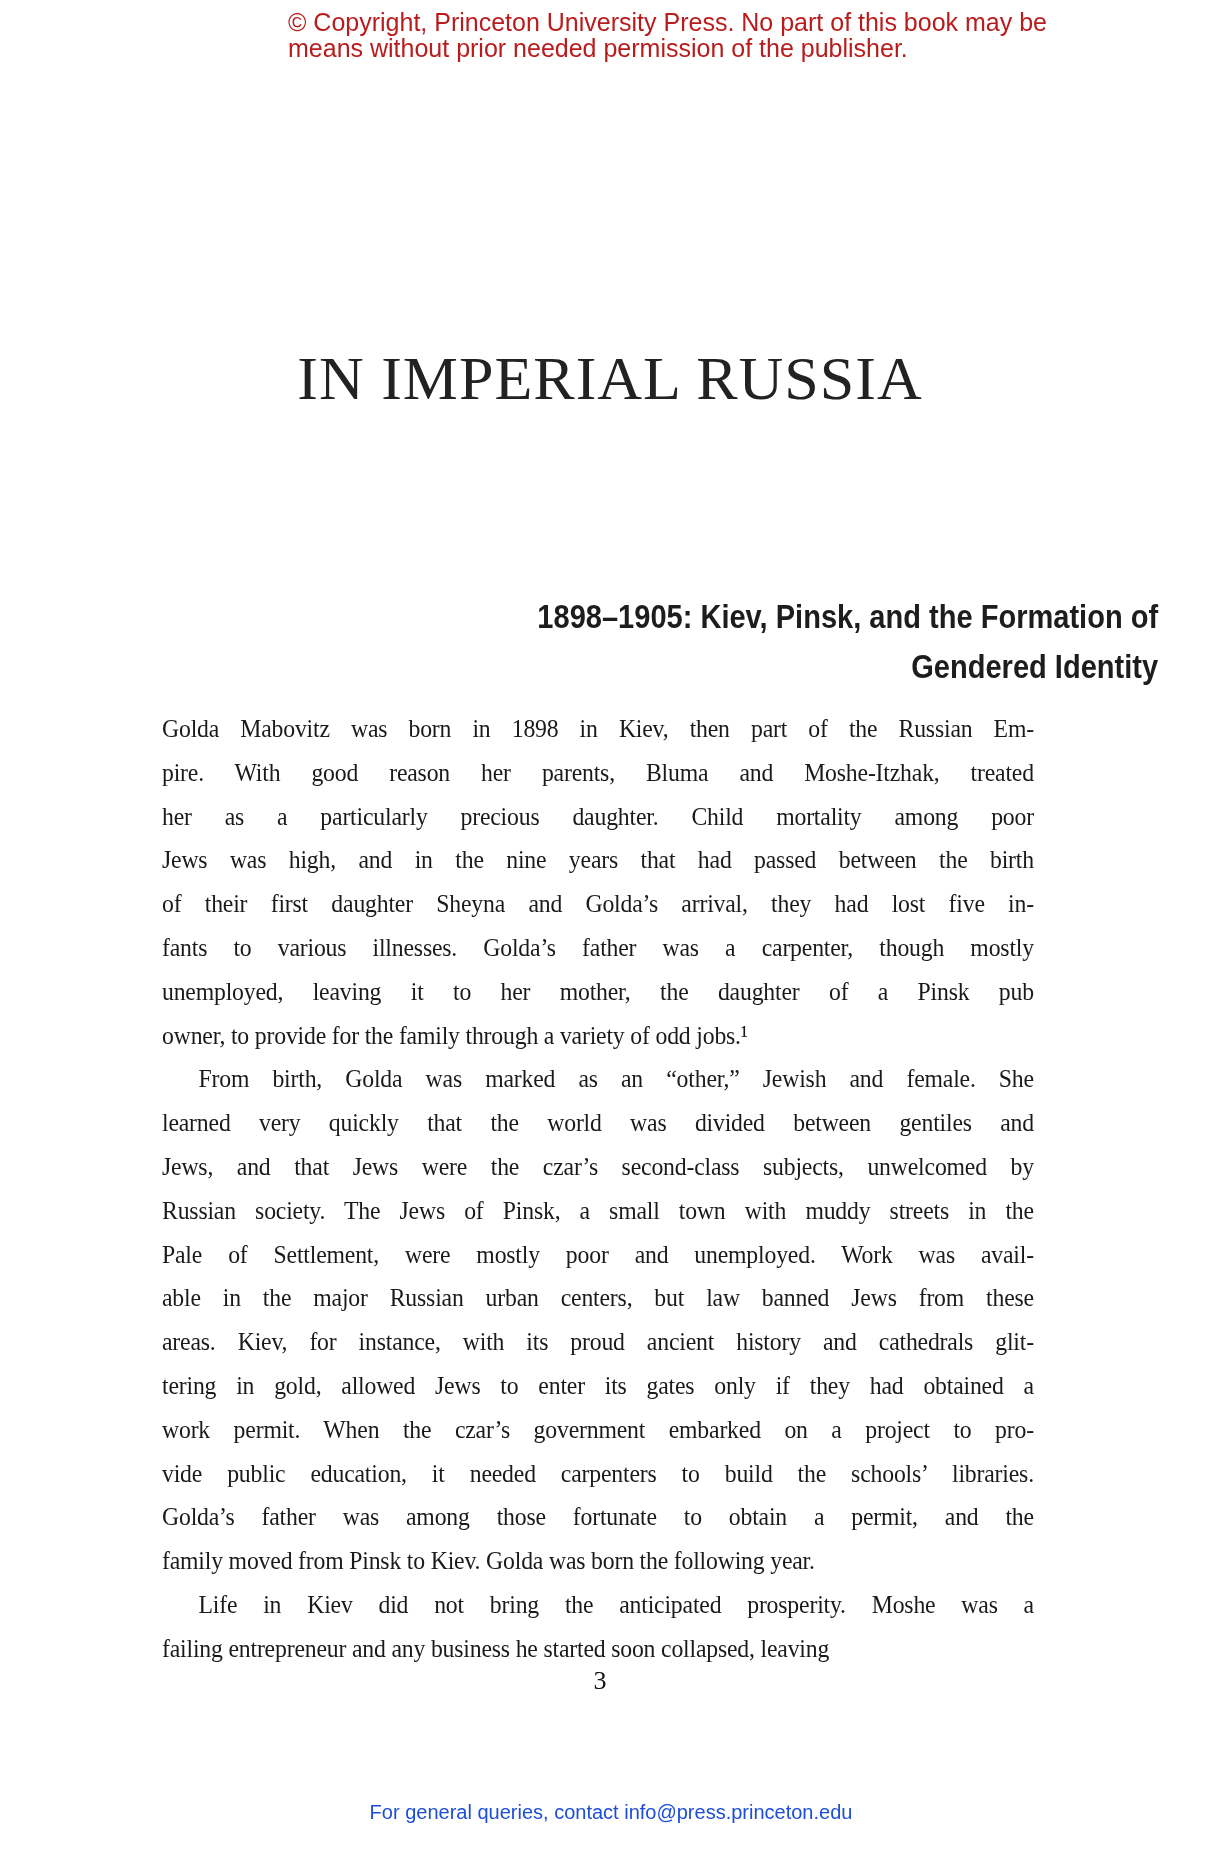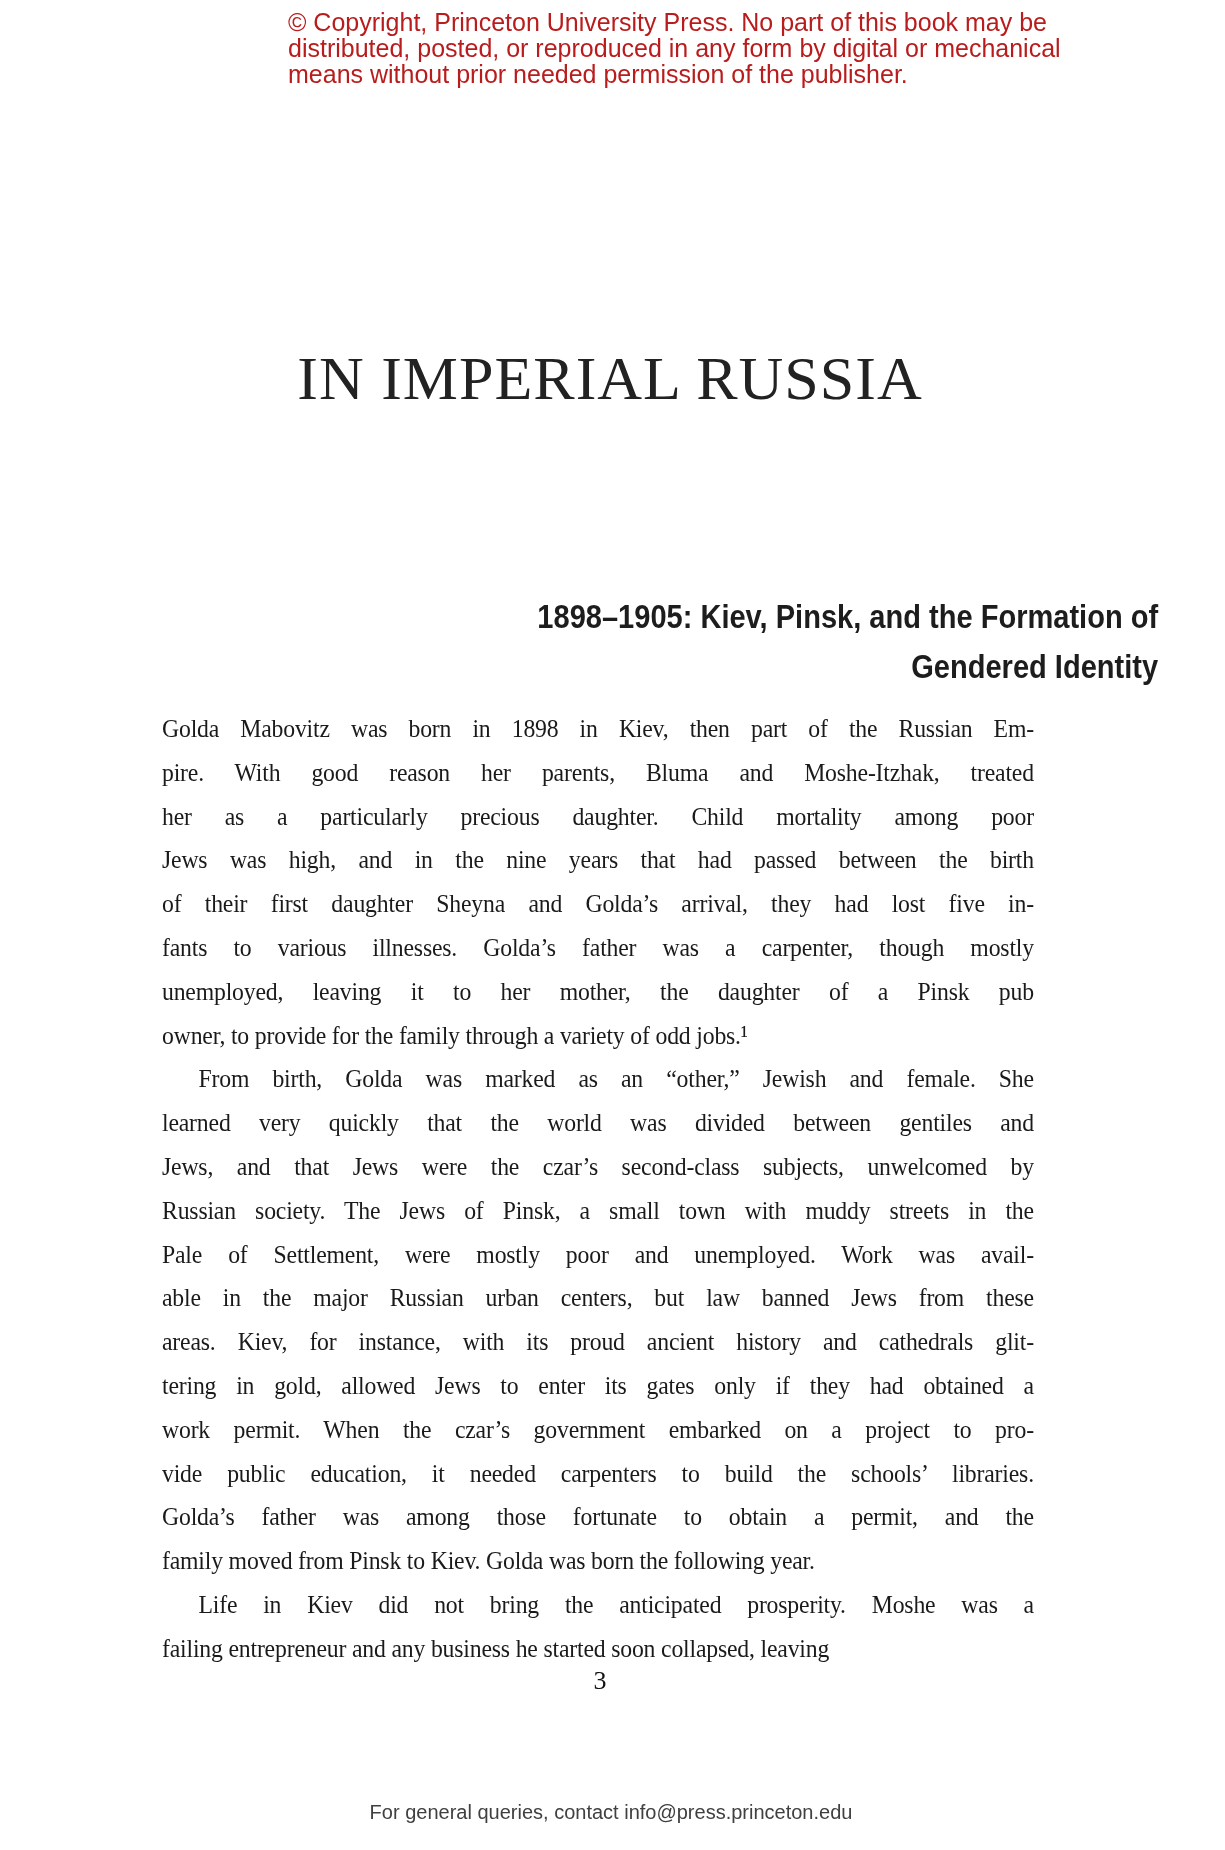--- a/index.html
+++ b/index.html
@@ -133,31 +133,30 @@
 
   
   .footer {
     position: absolute;
     left: 611px;
     top: 1801px;
     transform: translateX(-50%);
     font-family: "Liberation Sans", "DejaVu Sans", sans-serif;
     font-size: 20px;
     white-space: nowrap;
-    color: #404040;
+    color: #1d4ed8;
   }
 </style>
 </head>
 <body>
 
 <div class="page">
 
   <div class="copyright">
     <div>© Copyright, Princeton University Press. No part of this book may be</div>
-    <div>distributed, posted, or reproduced in any form by digital or mechanical</div>
     <div>means without prior needed permission of the publisher.</div>
   </div>
 
 
   <div class="title-band">
     <div class="chapter-title">IN IMPERIAL RUSSIA</div>
   </div>
 
   <div class="section-heading-band">
     <div class="section-heading">

